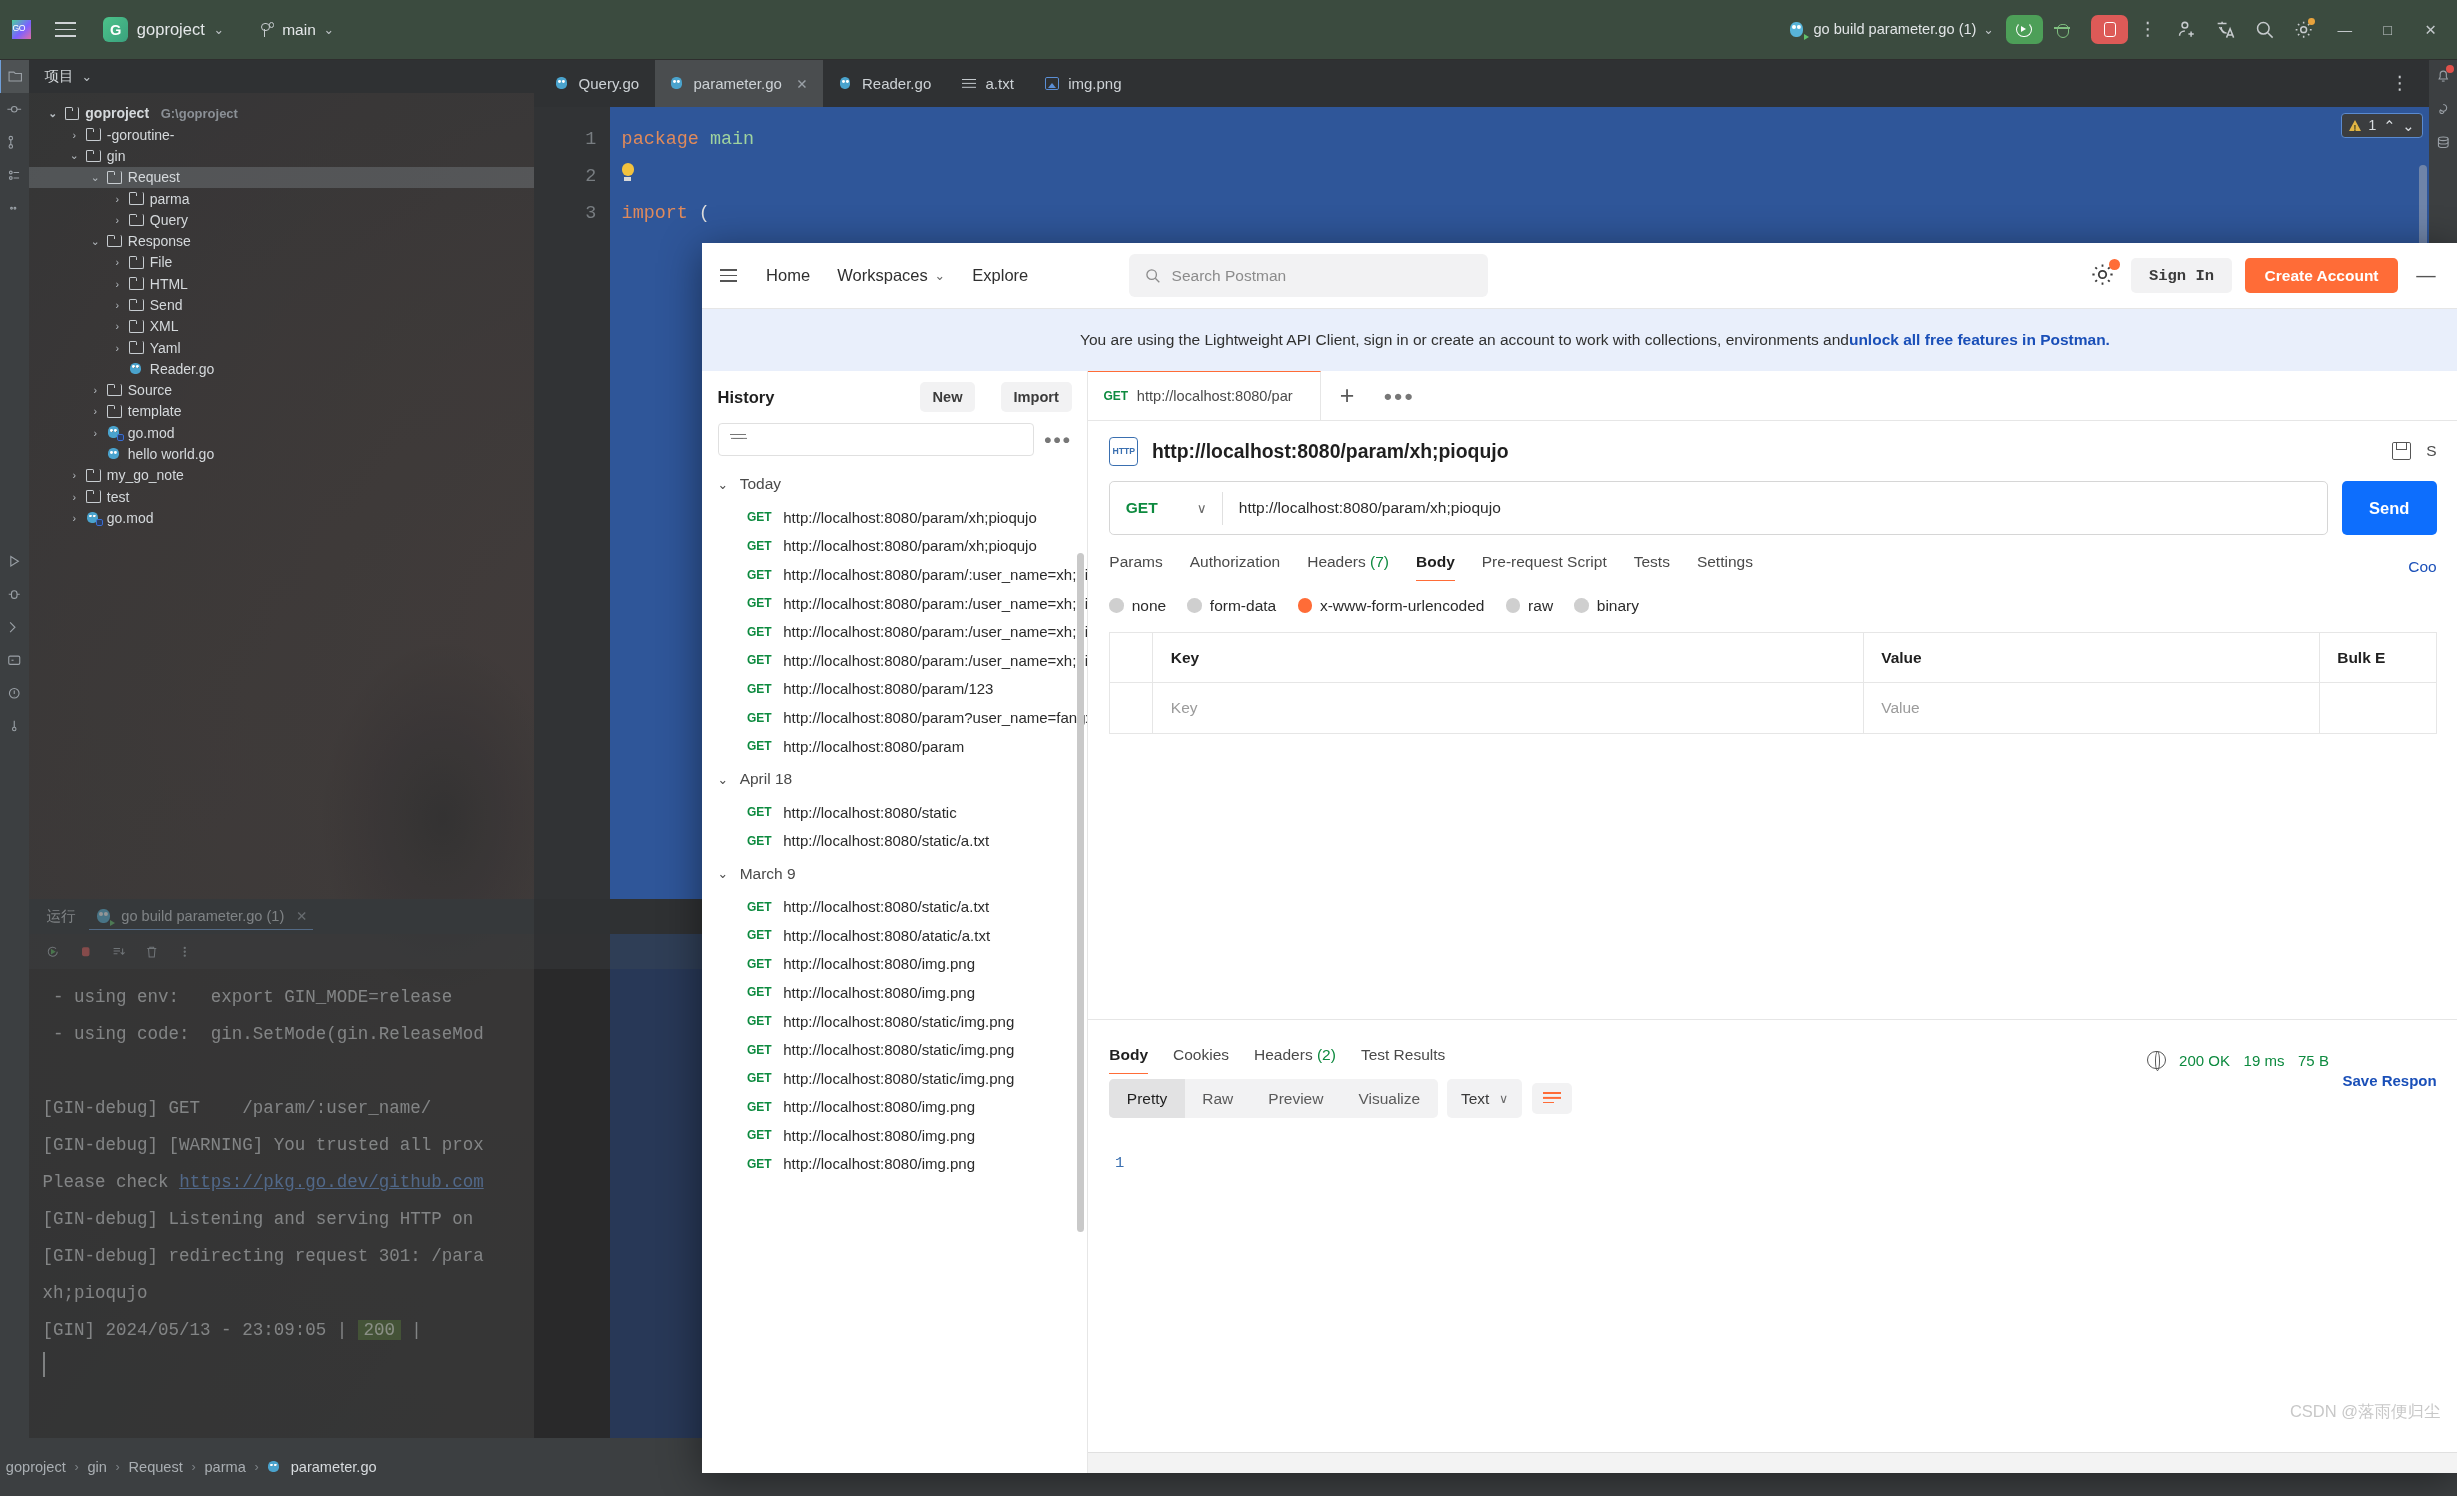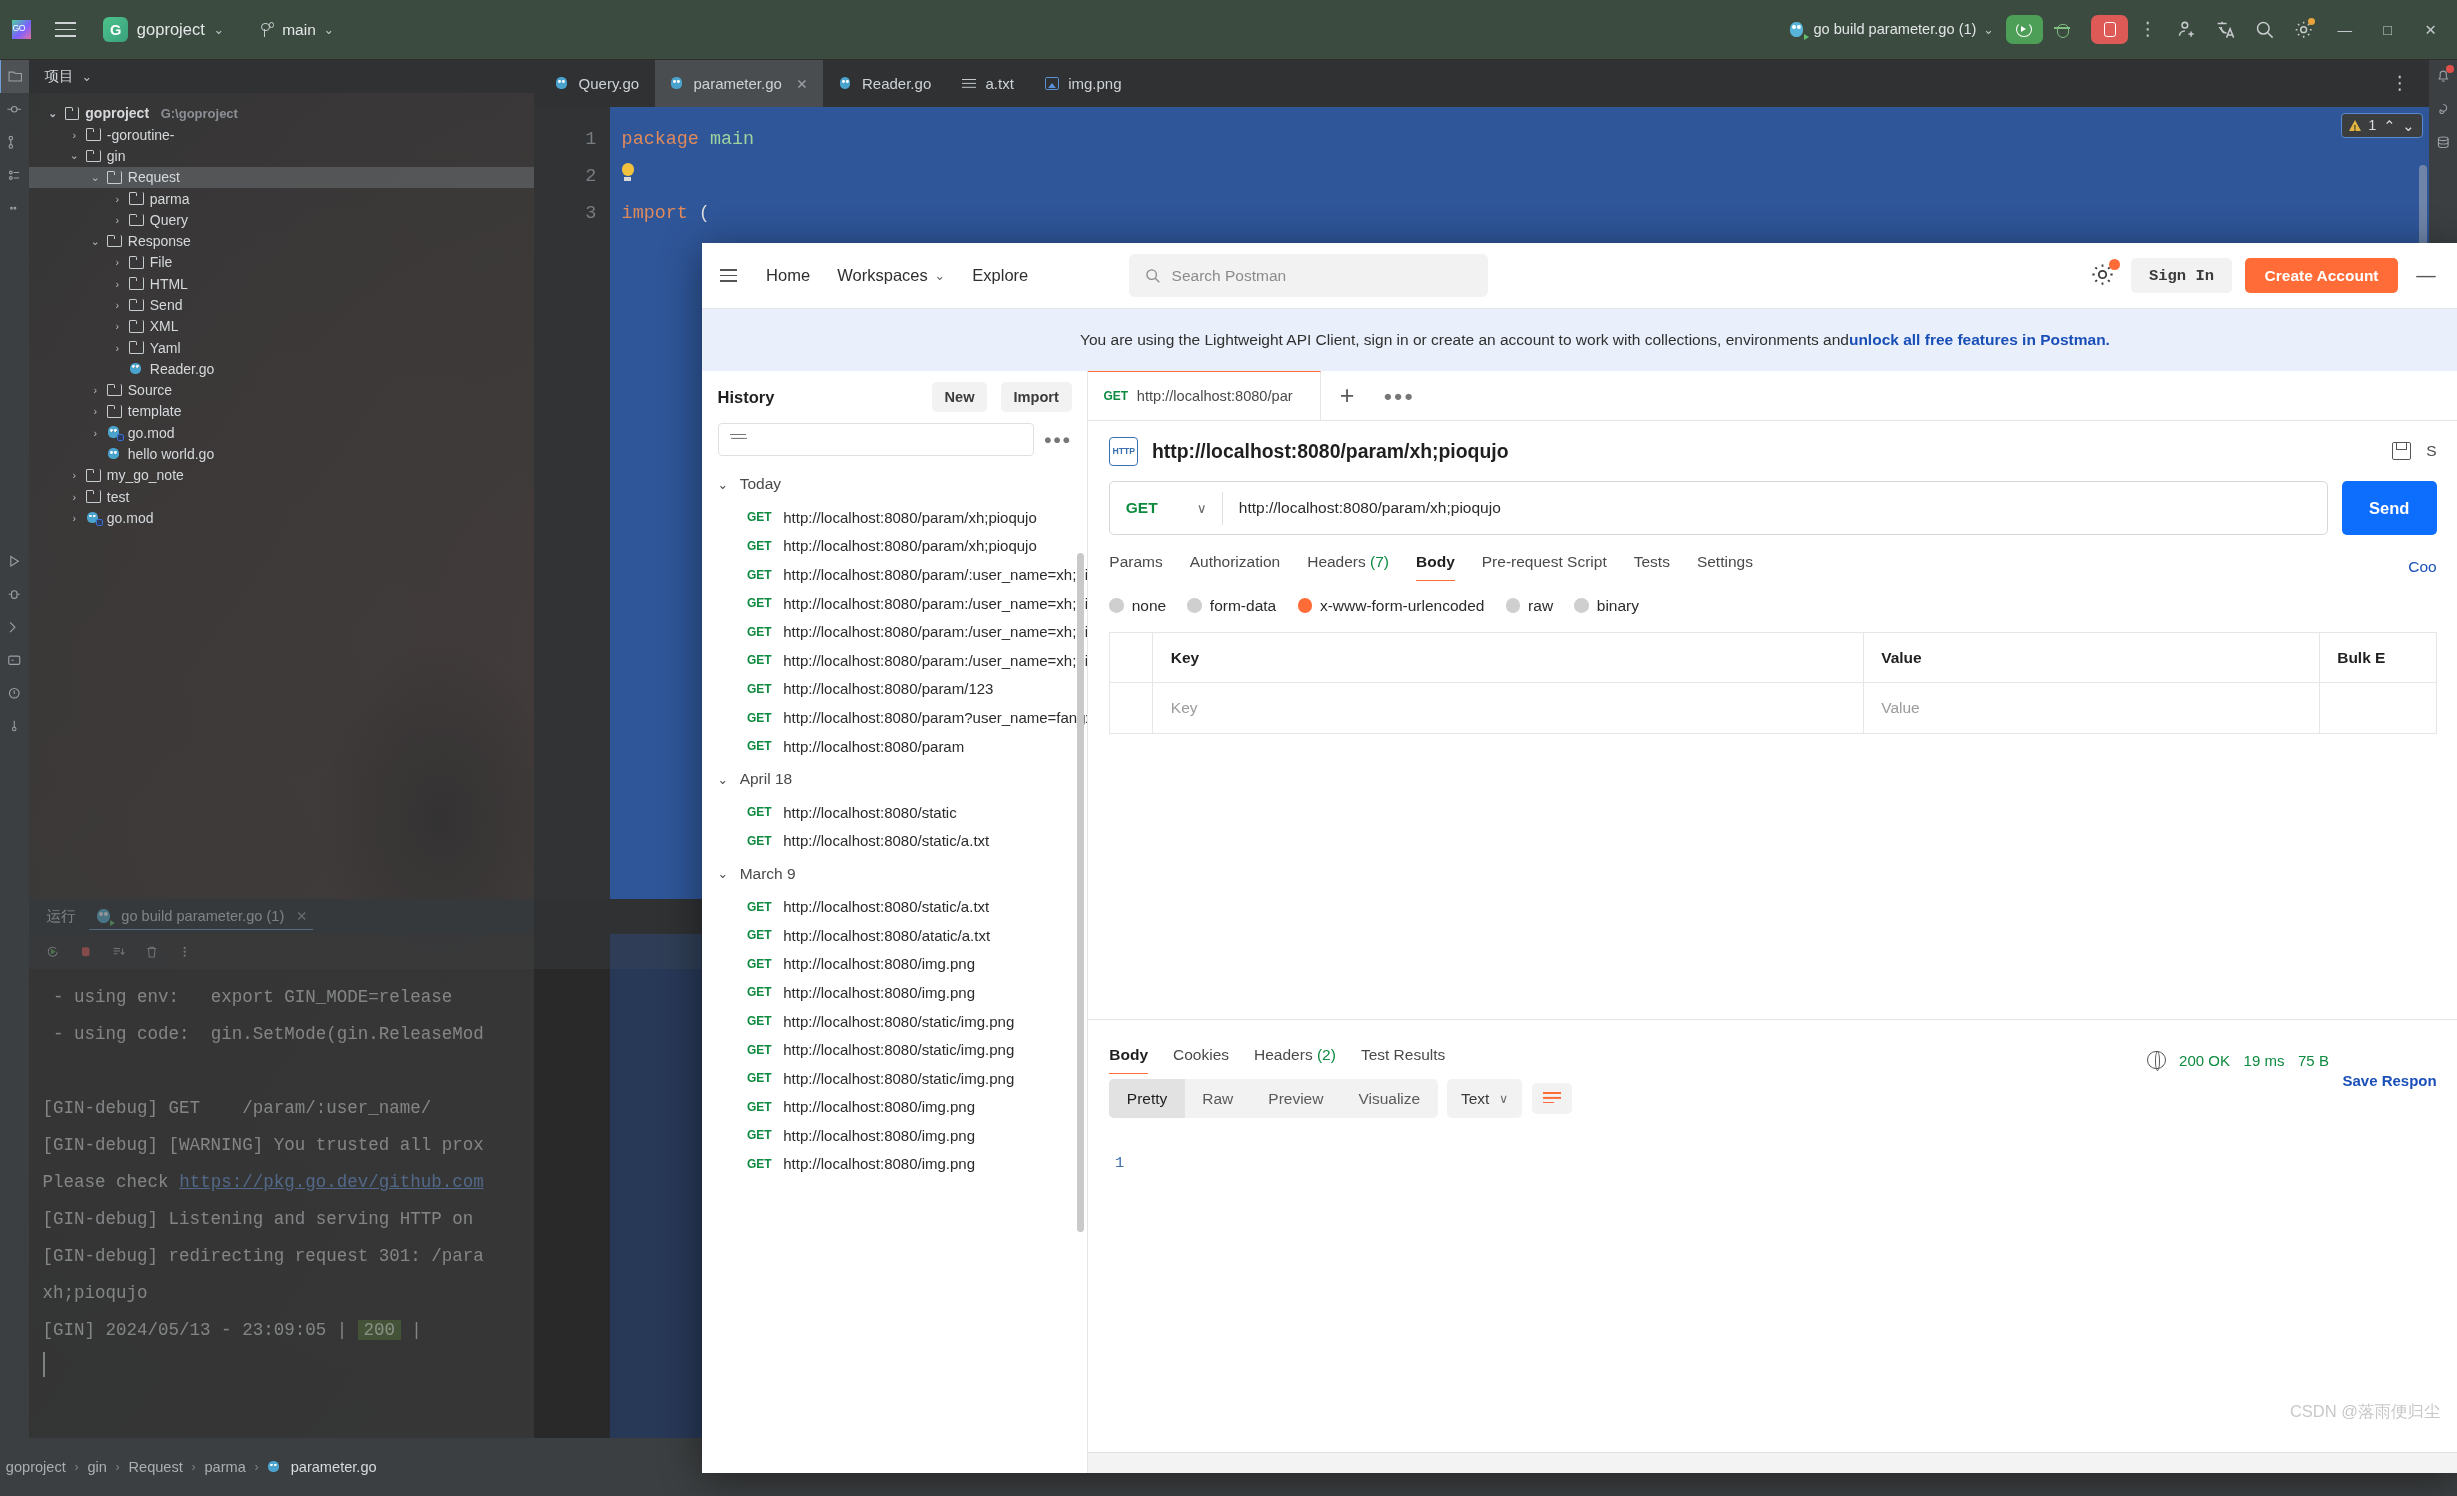--- a/index.html
+++ b/index.html
@@ -181,21 +181,21 @@
   .pm-min { font-size:19.4px; color:#555; width:29px; text-align:center; cursor:pointer;}
 
   .pm-banner { height:62px; background:#e9effb; display:flex; align-items:center; justify-content:center;
                font-size:15.5px; color:#30302f;padding-left:30px;}
   .pm-banner b { color:#1a4fb8; text-decoration: none; font-weight:bold; }
 
   .pm-main { position:absolute; left:0; right:0; top:128px; bottom:0; display:flex; }
 
   
   .pm-side { width:386px; border-right:1px solid #e6e6e6; display:flex; flex-direction:column; position:relative;}
-  .side-head { height:52px; display:flex; align-items:center; padding: 0 15.5px; gap:8px; }
+  .side-head { height:52px; display:flex; align-items:center; padding: 0 15.5px; gap:20px; }
   .side-title { font-size:16.5px; font-weight:bold; color:#1f1f1f;}
   .side-btn { margin-left:auto; background:#f2f2f3; border-radius:4.9px; padding: 6.8px 12.6px; font-size:14.6px; font-weight:bold; color:#3b3b3b; cursor:pointer;}
   .side-btn + .side-btn { margin-left:5.8px; }
   .filter-row { display:flex; align-items:center; gap:9.7px; padding: 0 15.5px 9.7px 15.5px;}
   .filter-box { flex:1; height:33px; border:1px solid #e0e0e0; border-radius:3.9px; display:flex; align-items:center; padding-left:11.6px; }
   .f-ico { width:15.5px;height:11.6px;position:relative;}
   .f-ico:before{content:"";position:absolute;left:0;top:0;width:15.5px;height:1.6px;background:#777;box-shadow:1px 3.9px 0 0px #777;}
   .f-ico:after{content:"";position:absolute;left:2.9px;top:3.9px;width:9.7px;height:1.6px;background:#777;box-shadow:1.9px 3.9px 0 -0.5px #777;}
   .side-dots { color:#777; letter-spacing:1px; font-size:13.6px; cursor:pointer;}
   .hist-scroll { flex:1; overflow:hidden; position:relative; }

